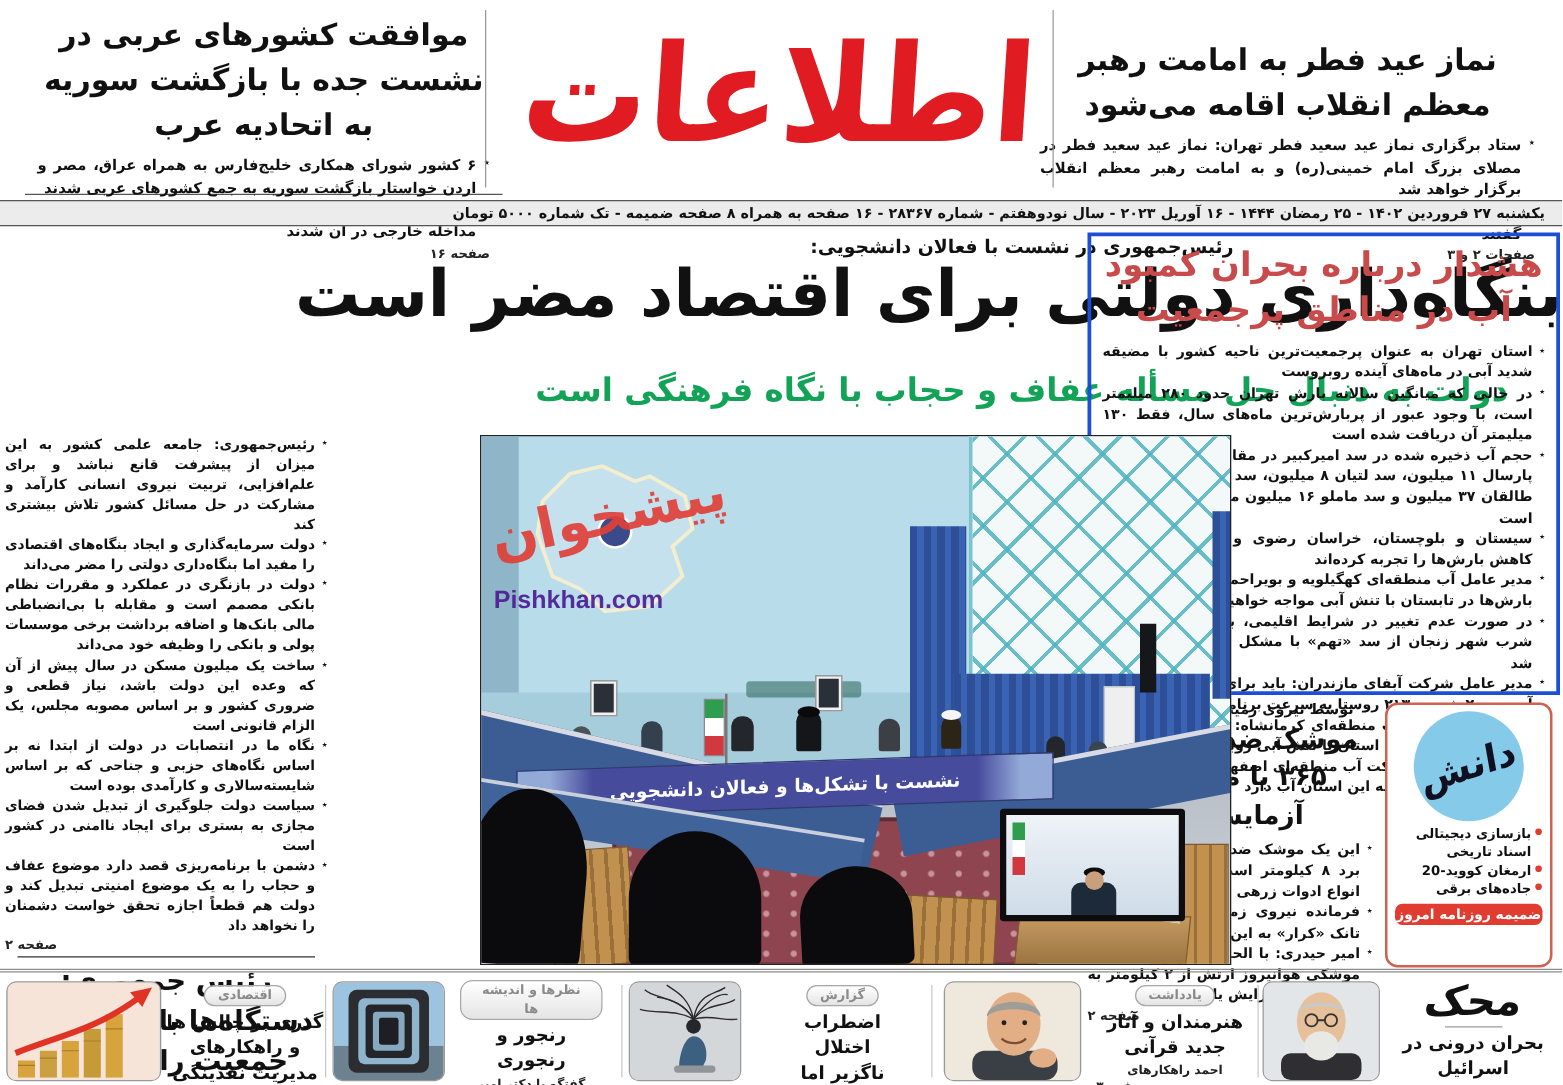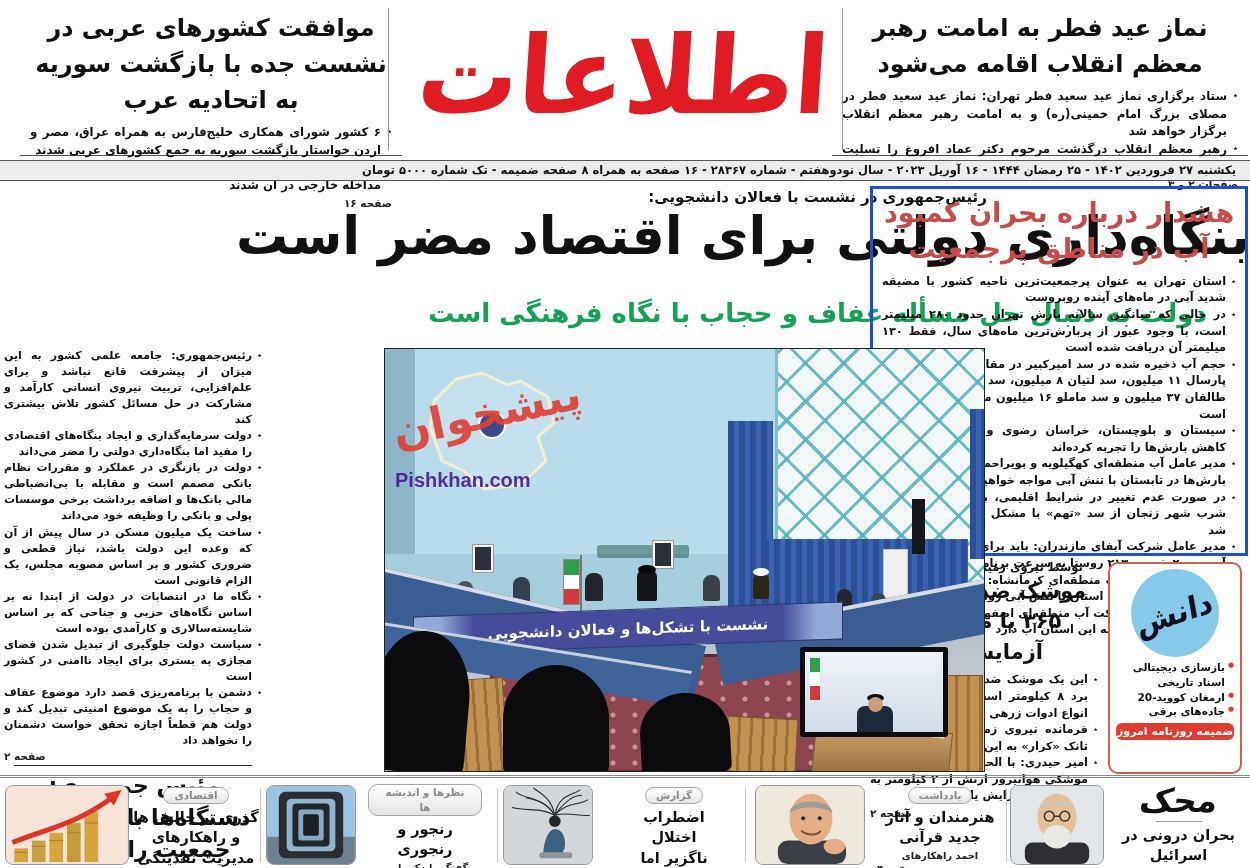--- a/index.html
+++ b/index.html
@@ -1,21 +1,21 @@
 <!DOCTYPE html>
 <html lang="fa" dir="rtl"><head>
 <meta charset="utf-8">
 <style>
   html,body{margin:0;padding:0;background:#fff;}
   *{box-sizing:border-box;}
   .page{position:relative;width:1250px;height:868px;background:#fff;overflow:hidden;
         font-family:"DejaVu Sans",sans-serif;direction:rtl;color:#111;}
   
   .head-block{position:absolute;top:6px;height:150px;padding:2px 10px;border-bottom:1px solid #555;}
-  .head-right{right:2px;width:416px;}
+  .head-right{right:12px;width:416px;margin-top:20px;}
   .head-left{left:20px;width:382px;}
   .head-block h2{margin:2px 0 6px;font-size:24px;line-height:1.5;text-align:center;font-weight:bold;}
   .head-bullets{margin:0;padding:0;list-style:none;font-size:11.8px;line-height:1.5;font-weight:bold;text-align:justify;}
   .head-bullets li{position:relative;padding-right:11px;}
   .head-bullets li::before{content:"٭";position:absolute;right:0;top:1px;font-size:9px;}
   .pref{font-size:10.5px;font-weight:bold;color:#222;margin-top:2px;}
   .masthead{position:absolute;top:0;left:408px;width:430px;height:152px;display:flex;align-items:center;justify-content:center;}
   .masthead span{color:#e01b22;font-size:100px;font-weight:bold;transform:scaleY(1.08) skewX(-4deg);line-height:1;}
   .vline{position:absolute;top:8px;width:1px;height:142px;background:#999;}
   

